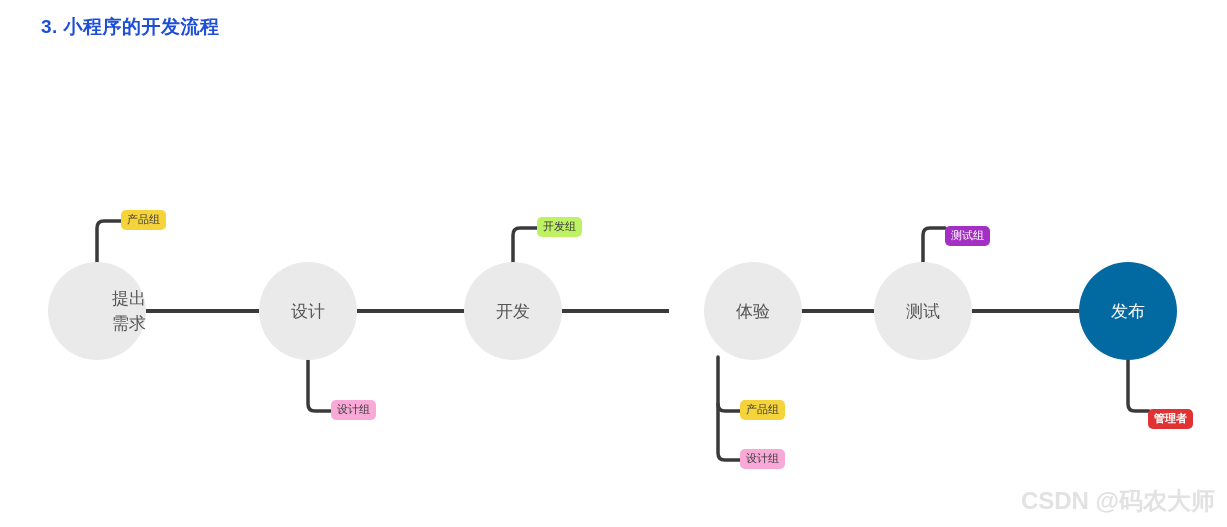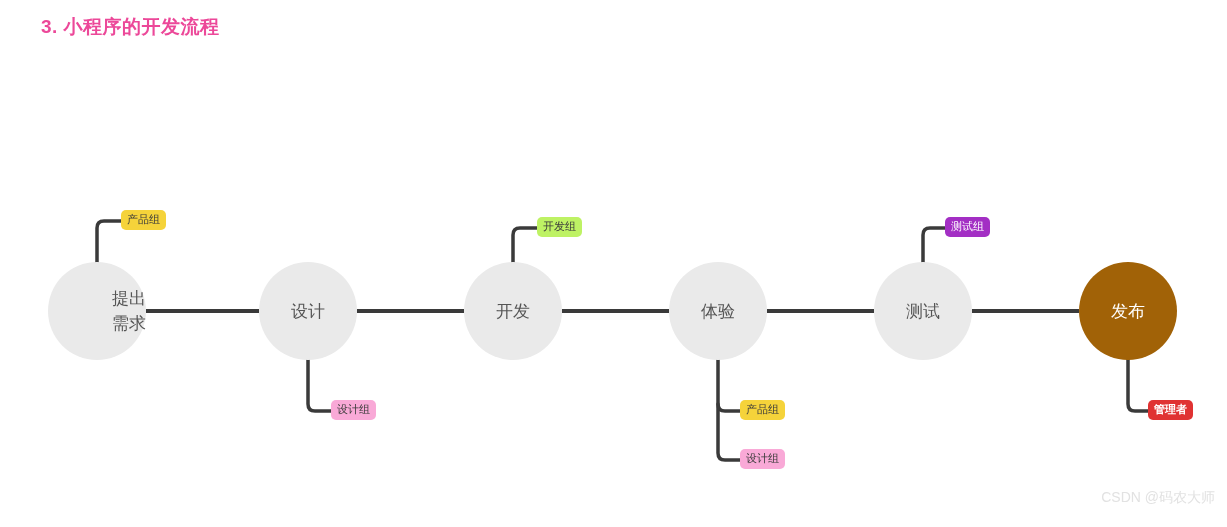--- a/index.html
+++ b/index.html
@@ -15,21 +15,21 @@
     font-family: "Liberation Sans", "DejaVu Sans", sans-serif;
   }
 
   
   .page-title {
     position: absolute;
     left: 41px;
     top: 14px;
     font-size: 19px;
     font-weight: bold;
-    color: #ec4899;
+    color: #1d4ed8;
     letter-spacing: 0.5px;
     white-space: nowrap;
   }
 
   
   .diagram {
     position: absolute;
     left: 0;
     top: 0;
     width: 1227px;
@@ -54,50 +54,51 @@
     flex-direction: column;
     align-items: center;
     justify-content: center;
     color: #555555;
     font-size: 17px;
     line-height: 25px;
     text-align: center;
     z-index: 3;
   }
   .node.green {
-    background: #a16207;
+    background: #0369a1;
     color: #ffffff;
   }
   .node .node-line {
     display: block;
     white-space: nowrap;
   }
 
   
   .tag {
     position: absolute;
     padding: 3px 6px 4px 6px;
     border-radius: 5px;
     font-size: 11px;
     line-height: 13px;
     white-space: nowrap;
     z-index: 4;
     color: #3b3b3b;
   }
-  .tag.white-text { color: #ffffff; }
+  .tag.white-text { color: #ffffff; margin-top: 9px; }
 
   
   .watermark {
     position: absolute;
     right: 12px;
-    bottom: 20px;
-    font-size: 14px;
+    bottom: 10px;
+    font-size: 24px;
     color: #e2e2e2;
     white-space: nowrap;
     user-select: none;
+    font-weight: bold;
   }
 
   
   .cursor {
     position: absolute;
     z-index: 6;
     pointer-events: none;
   }
 </style>
 </head>
@@ -139,21 +140,21 @@
   </div>
 
   <div class="node" style="left:259px; top:262px;text-align:right;">
     <span class="node-line">设计</span>
   </div>
 
   <div class="node" style="left:464px; top:262px;">
     <span class="node-line">开发</span>
   </div>
 
-  <div class="node" style="left:669px; top:262px;">
+  <div class="node" style="left:704px; top:262px;">
     <span class="node-line">体验</span>
   </div>
 
   <div class="node" style="left:874px; top:262px;">
     <span class="node-line">测试</span>
   </div>
 
   <div class="node green" style="left:1079px; top:262px;">
     <span class="node-line">发布</span>
   </div>

